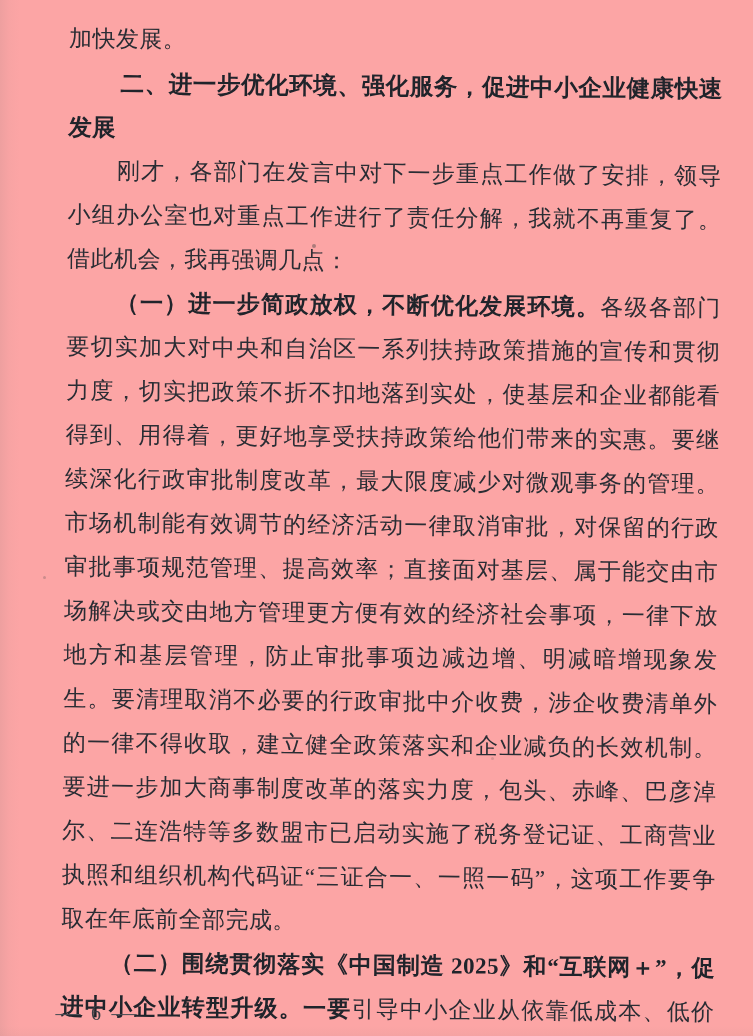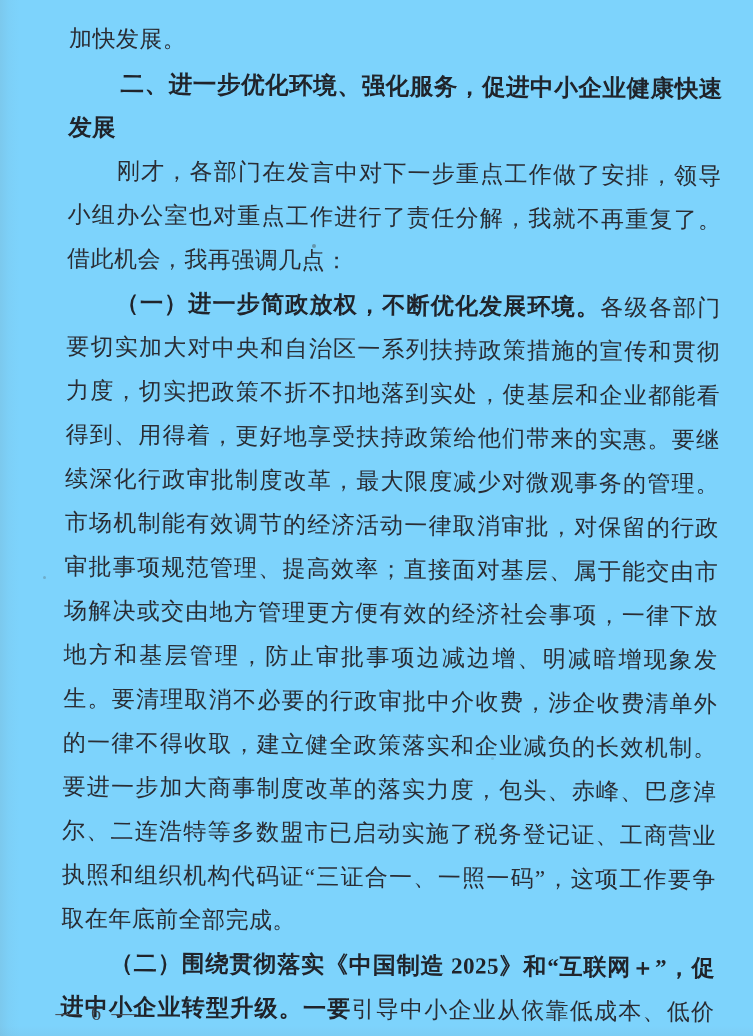--- a/index.html
+++ b/index.html
@@ -4,21 +4,21 @@
 <style>
   html, body {
     margin: 0;
     padding: 0;
     background: #fcfcfb;
   }
   .page {
     position: relative;
     width: 753px;
     height: 1036px;
-    background: #7dd3fc;
+    background: #fca5a5;
     overflow: hidden;
     font-family: "Liberation Serif", serif;
   }
   
   .page::before {
     content: "";
     position: absolute;
     inset: 0;
     pointer-events: none;
     background:

